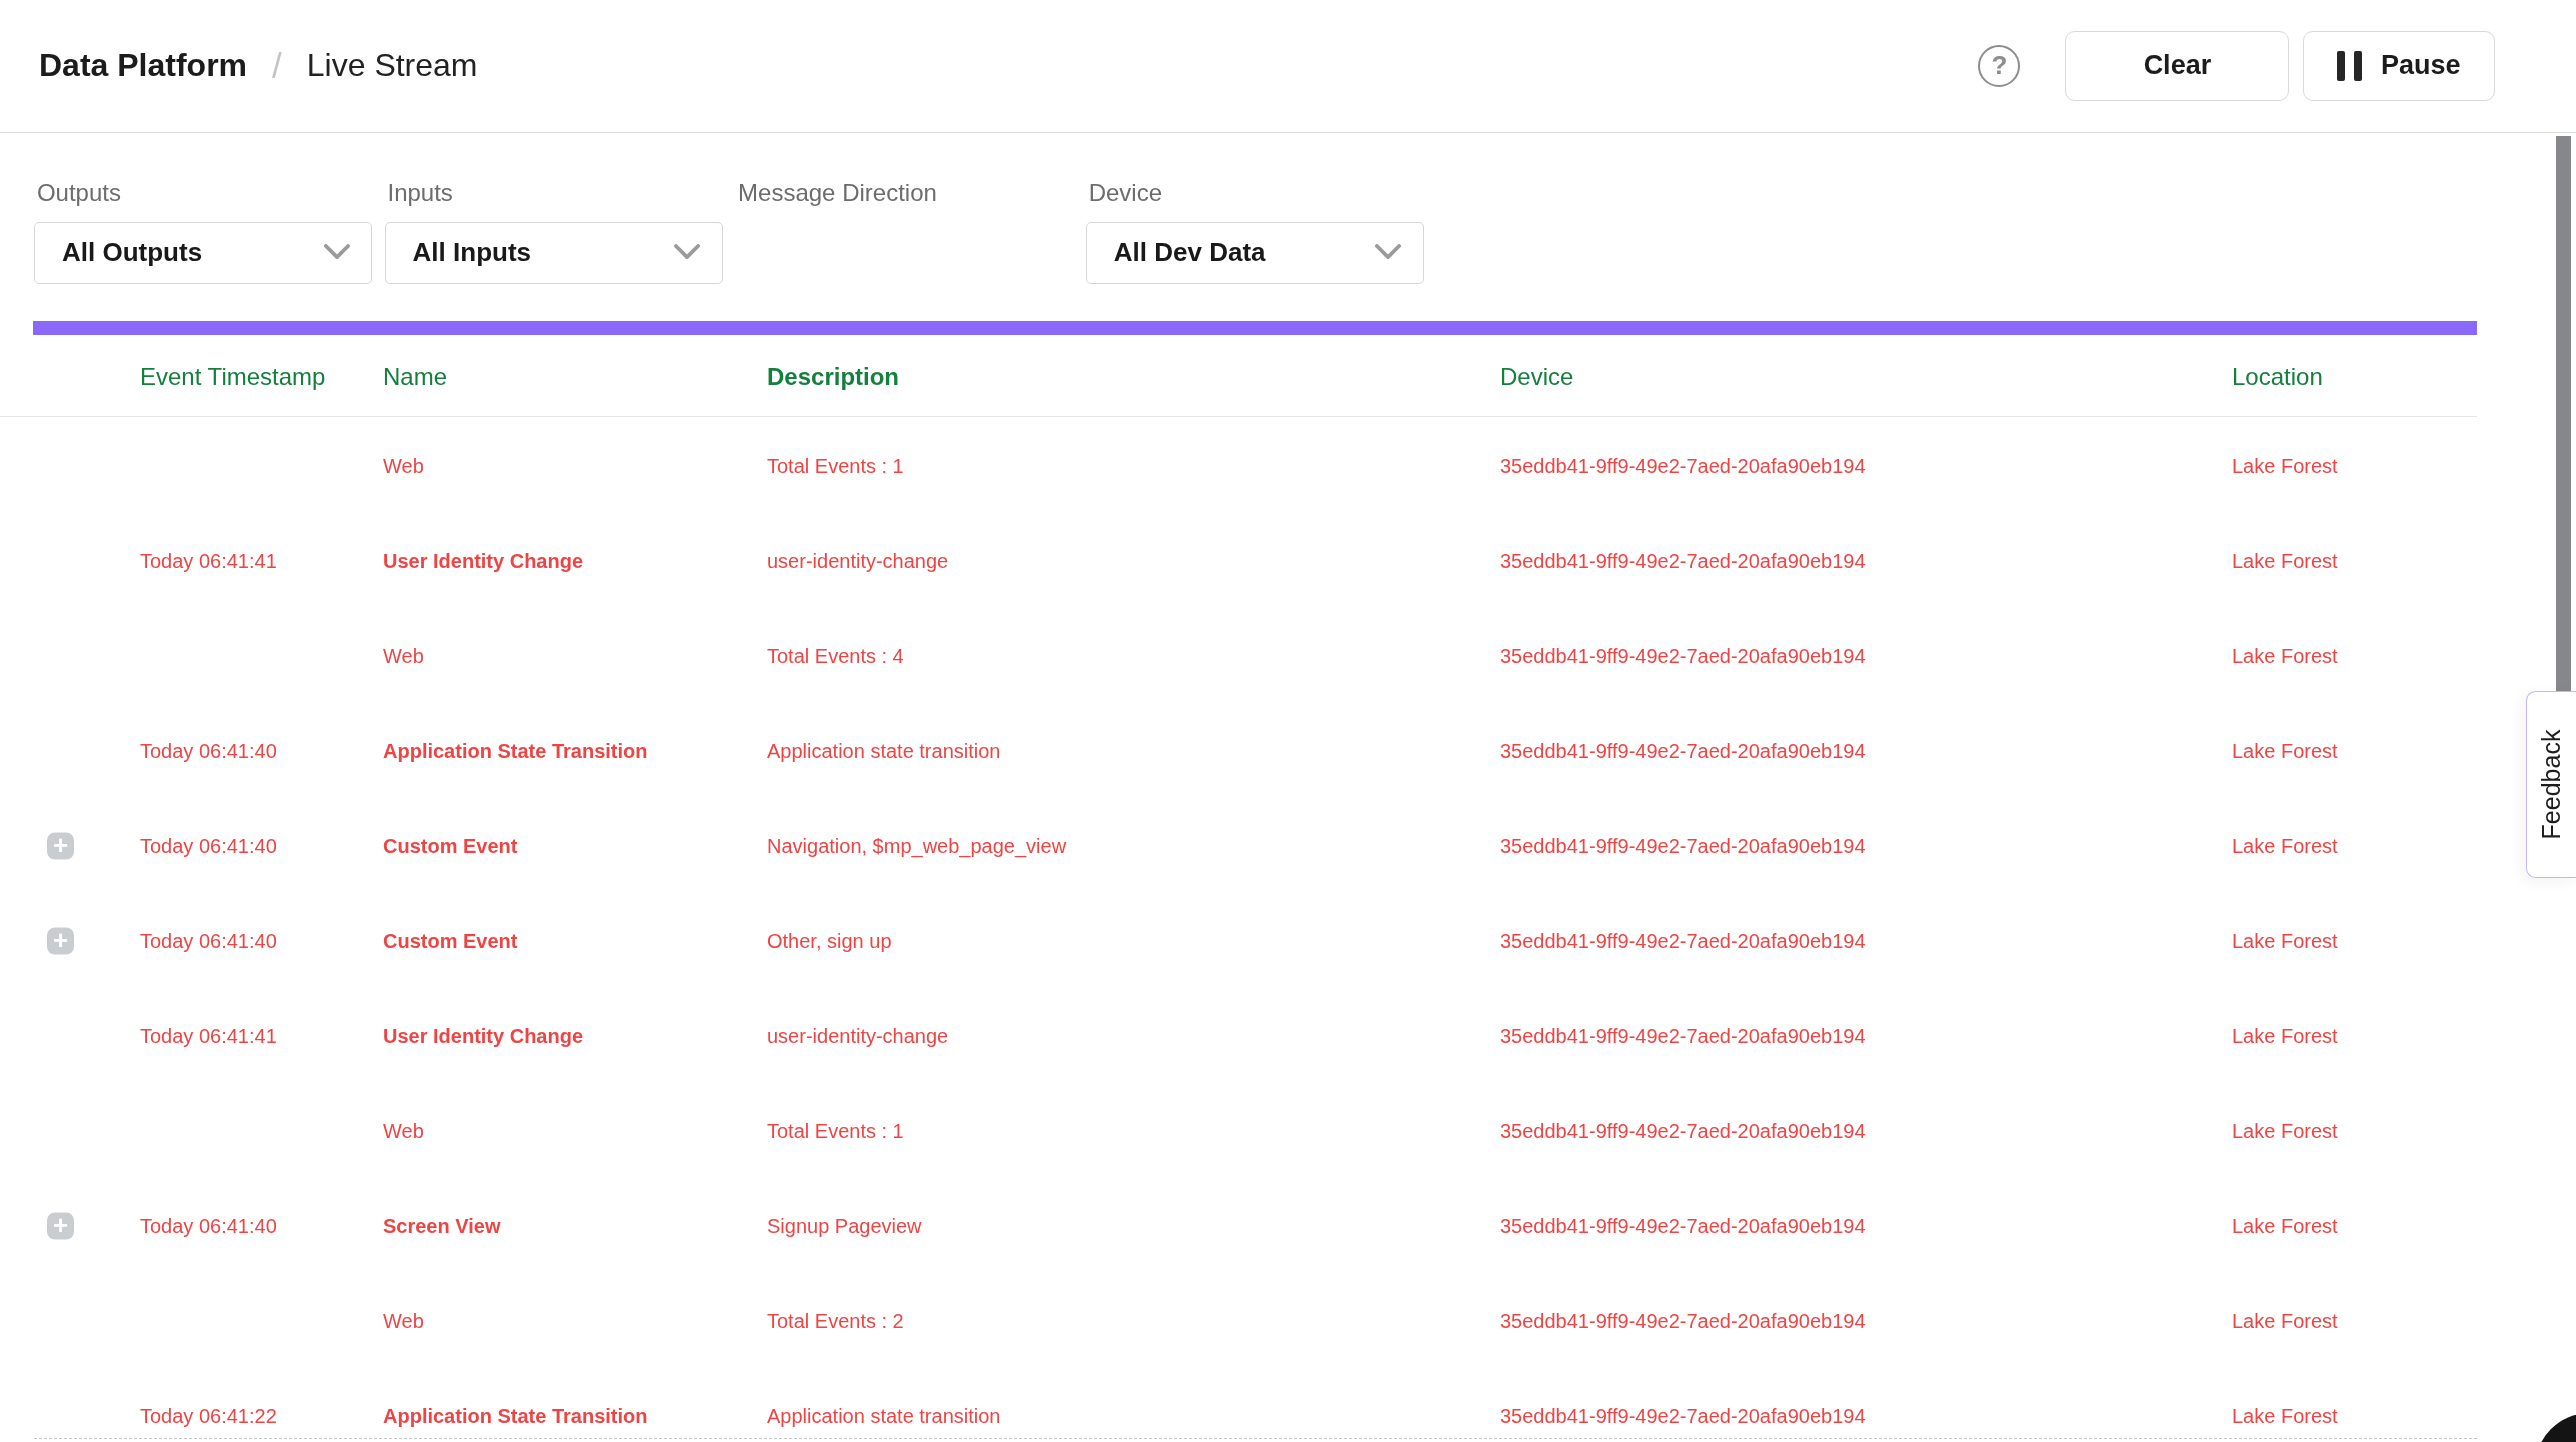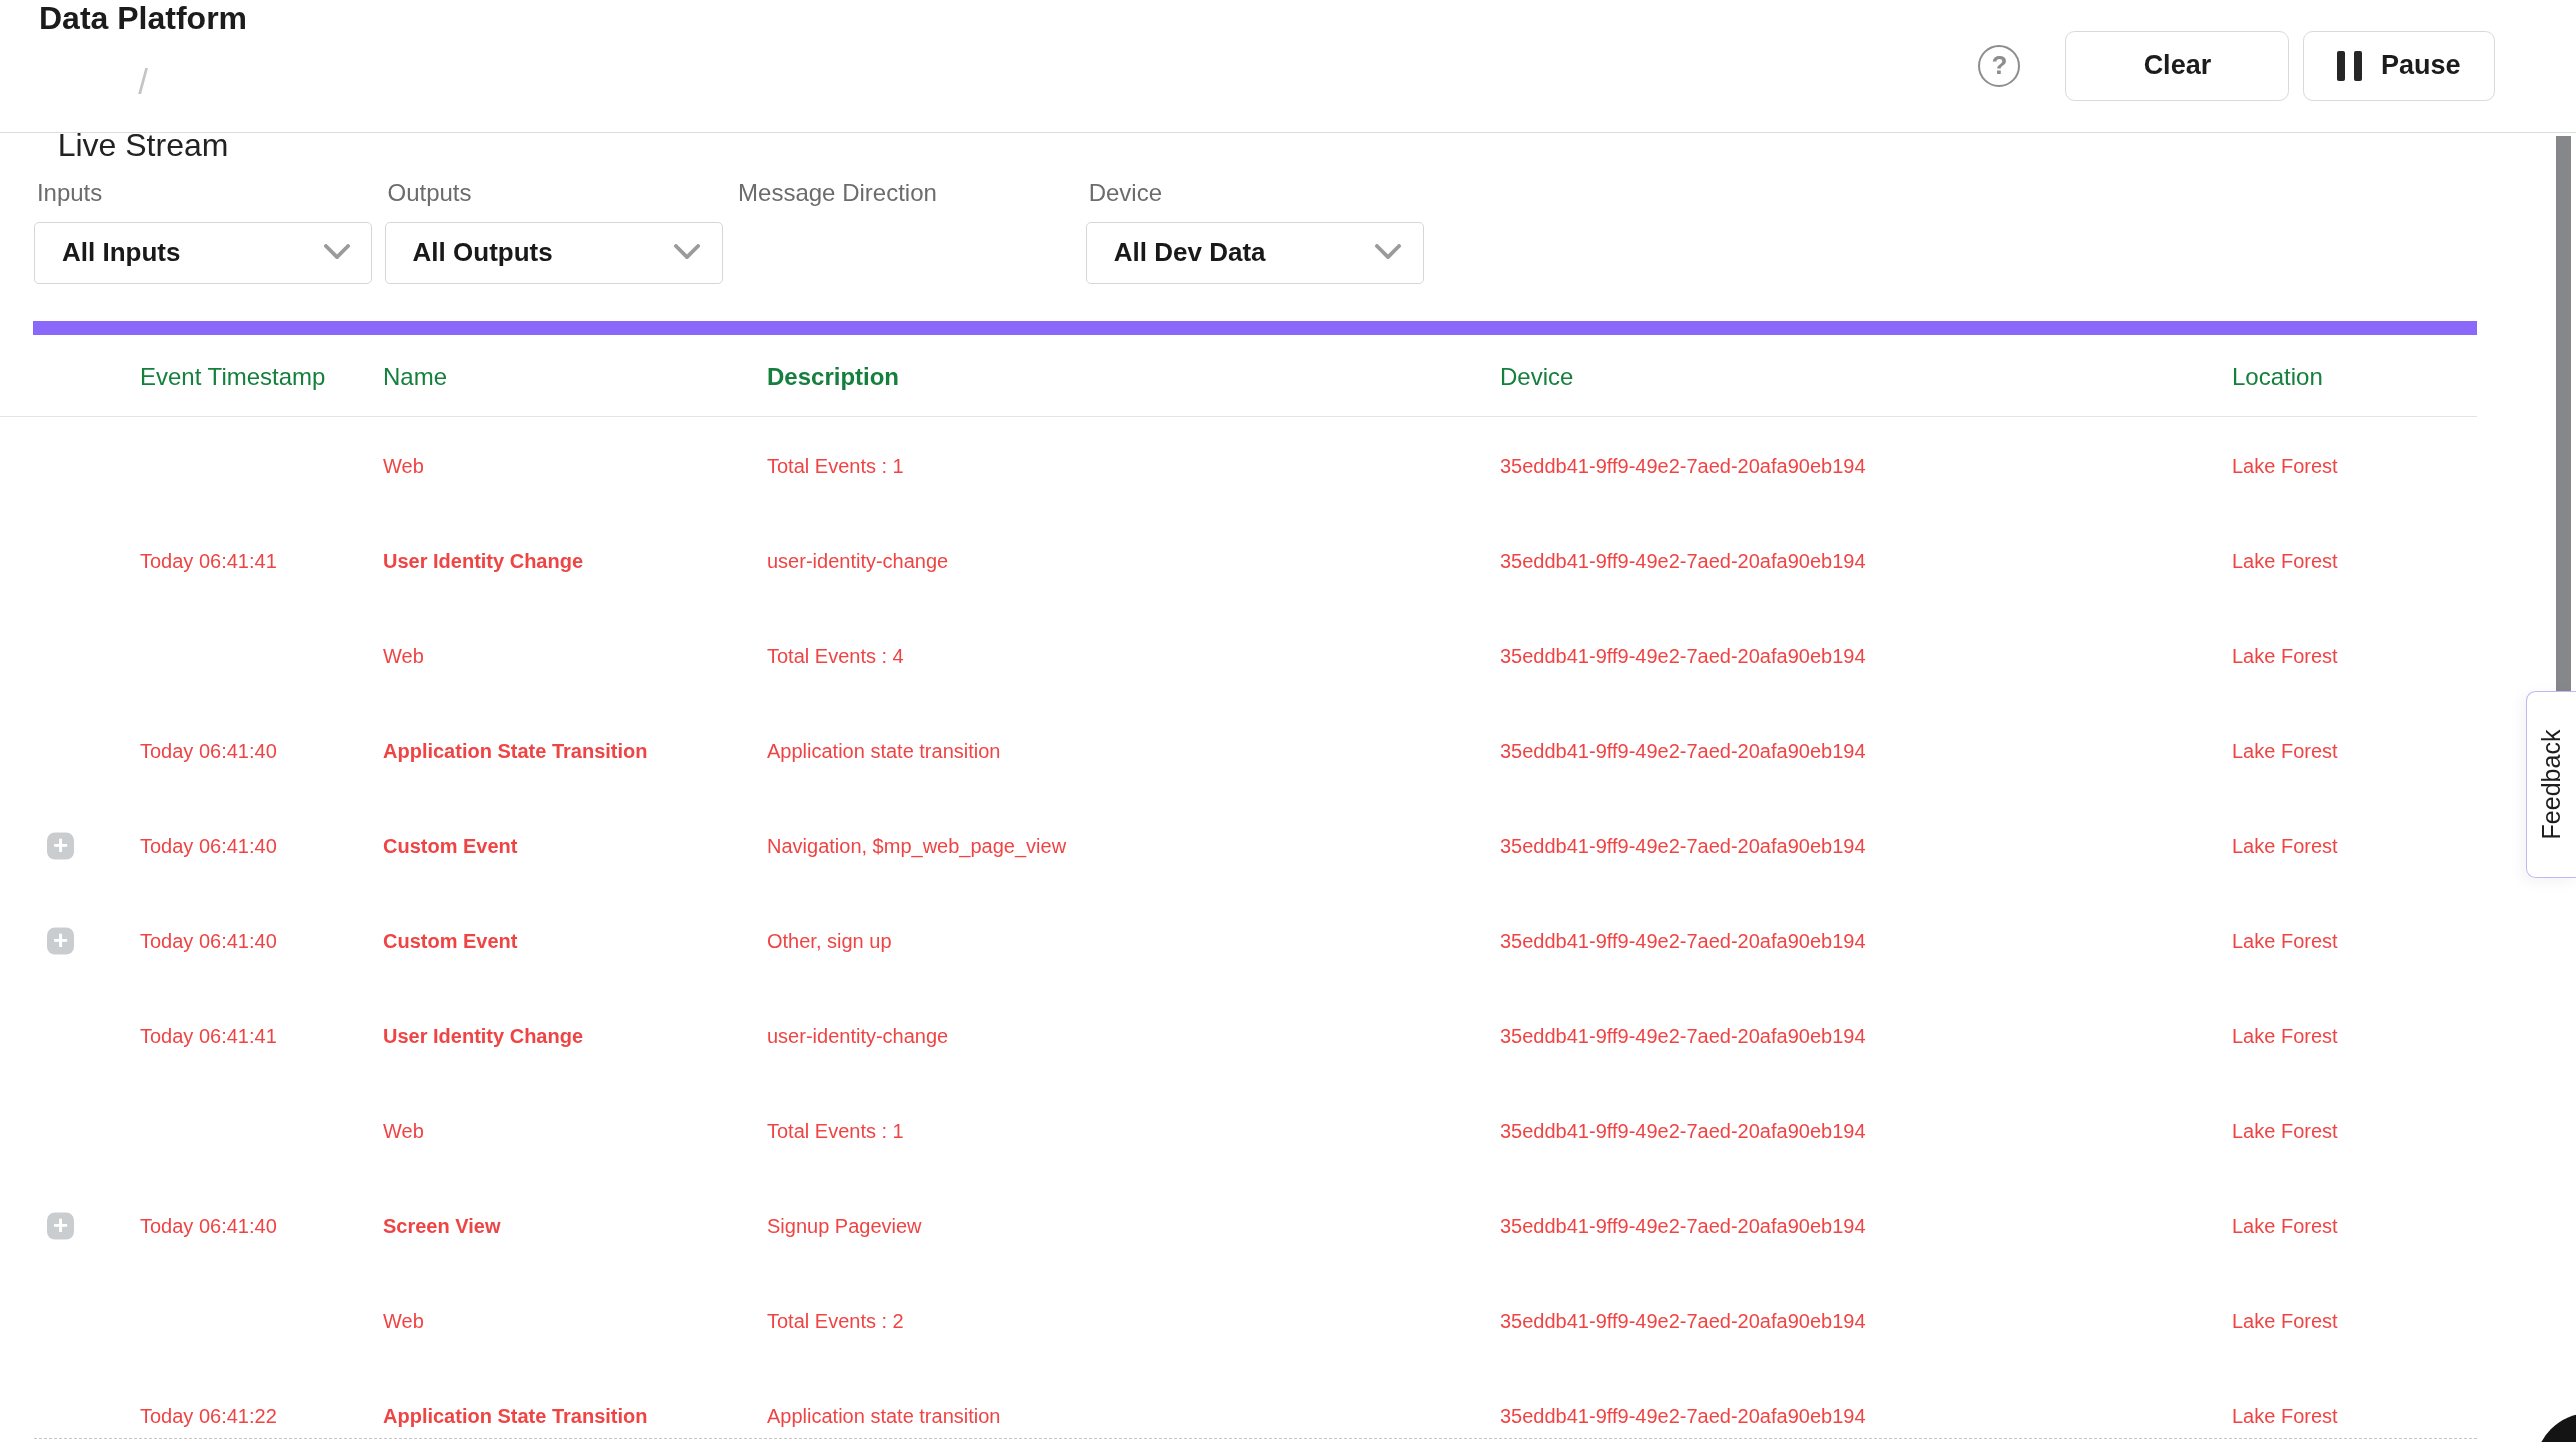--- a/index.html
+++ b/index.html
@@ -16,21 +16,20 @@
   .top-header {
     position: absolute; top: 0; left: 0;
     width: 2576px; height: 133px;
     background: #fff;
     border-bottom: 1.9px solid #dcdcd9;
   }
   .breadcrumb {
     position: absolute; left: 39px; top: 0; height: 131px;
     display: flex; align-items: center; gap: 25px;
     font-size: 32px;
-    flex-direction: column;
   }
   .crumb-primary { font-weight: 700; color: #1c1c1c; }
   .crumb-sep { color: #c4c4c4; font-size: 35px; font-weight: 300; }
   .crumb-secondary { font-weight: 400; color: #222; }
 
   .header-actions {
     position: absolute; right: 81px; top: 0; height: 131px;
     display: flex; align-items: center;
   }
   .help-icon {
@@ -173,32 +172,32 @@
           <i></i>
           <i></i>
         </span>
       <span>Pause</span>
     </button>
   </div>
 </div>
 
 <div class="filters">
   <div class="filter">
+    <span class="filter-label">Outputs</span>
+    <div class="select">
+      <span>All Outputs</span>
+      <svg class="chevron" width="26" height="16.5" viewBox="0 0 27 17">
+          <polyline points="2,2 13.5,13.5 25,2" fill="none" stroke="#9b9b9b" stroke-width="4" stroke-linecap="round" stroke-linejoin="round"></polyline>
+        </svg>
+    </div>
+  </div>
+  <div class="filter">
     <span class="filter-label">Inputs</span>
     <div class="select">
       <span>All Inputs</span>
-      <svg class="chevron" width="26" height="16.5" viewBox="0 0 27 17">
-          <polyline points="2,2 13.5,13.5 25,2" fill="none" stroke="#9b9b9b" stroke-width="4" stroke-linecap="round" stroke-linejoin="round"></polyline>
-        </svg>
-    </div>
-  </div>
-  <div class="filter">
-    <span class="filter-label">Outputs</span>
-    <div class="select">
-      <span>All Outputs</span>
       <svg class="chevron" width="26" height="16.5" viewBox="0 0 27 17">
           <polyline points="2,2 13.5,13.5 25,2" fill="none" stroke="#9b9b9b" stroke-width="4" stroke-linecap="round" stroke-linejoin="round"></polyline>
         </svg>
     </div>
   </div>
   <div class="filter">
     <span class="filter-label">Message Direction</span>
   </div>
   <div class="filter">
     <span class="filter-label">Device</span>

